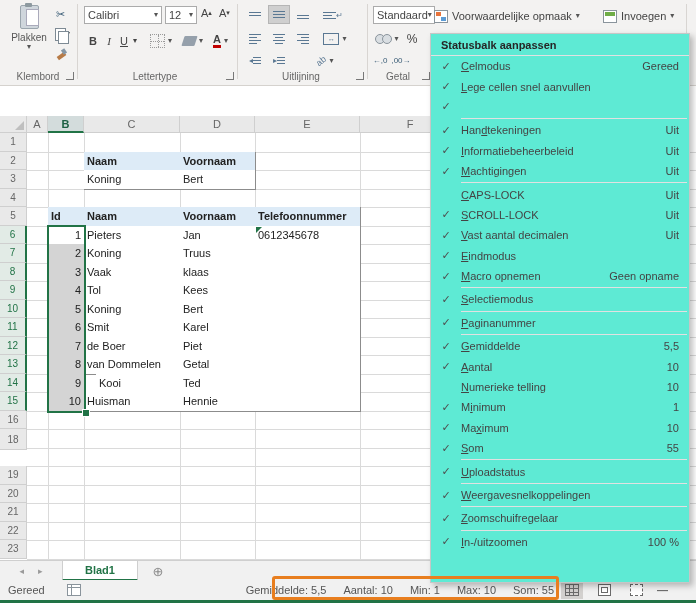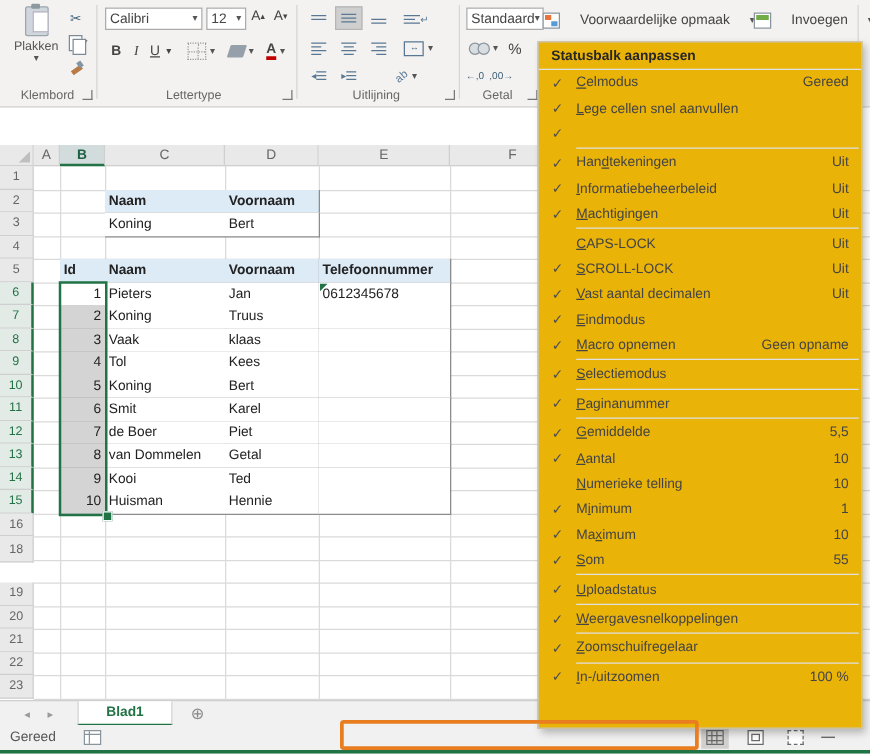--- a/index.html
+++ b/index.html
@@ -41,21 +41,21 @@
   .bars{display:inline-flex;flex-direction:column;gap:2px;}
   .bars i{display:block;height:1px;background:#5a7893;}
   .al-btn{position:absolute;width:22px;height:19px;display:flex;align-items:center;justify-content:center;}
   .active-btn{background:#cfcfcf;border:1px solid #b5b5b5;box-sizing:border-box;}
 
   
   .coin{width:8px;height:8px;border:1px solid #8a949c;border-radius:50%;background:#d9dee2;display:inline-block;}
   .dec{font-size:8px;color:#3b5d77;letter-spacing:0;}
 
   
-  .rib-btn{position:absolute;top:6px;height:20px;display:flex;align-items:center;gap:16px;color:#444;font-size:11px;}
+  .rib-btn{position:absolute;top:6px;height:20px;display:flex;align-items:center;gap:4px;color:#444;font-size:11px;}
   .cf-ico,.ins-ico{width:14px;height:13px;border:1px solid #8a949c;background:#fff;position:relative;box-sizing:border-box;}
   .cf-ico:before{content:"";position:absolute;left:1px;top:1px;width:5px;height:4px;background:#e8743c;}
   .cf-ico:after{content:"";position:absolute;right:1px;bottom:1px;width:5px;height:4px;background:#5b9bd5;}
   .ins-ico:before{content:"";position:absolute;left:1px;top:1px;right:1px;height:4px;background:#70ad47;}
 
   
   .fbar{position:absolute;left:0;top:86px;width:696px;height:30px;background:#1d4ed8;border-bottom:1px solid #d0cece;margin-top:32px;}
   .namebox{position:absolute;left:3px;top:3px;width:85px;height:22px;background:#fff;border:1px solid #c6c6c6;display:flex;align-items:center;}
   .namebox span{padding-left:6px;}
   .namebox .nb-caret{margin-left:auto;border-left:1px solid #e0e0e0;height:100%;width:16px;display:flex;align-items:center;justify-content:center;}
@@ -101,21 +101,21 @@
   .vi-grid{width:12px;height:10px;border:1px solid #6a6a6a;position:relative;}
   .vi-grid:before{content:"";position:absolute;left:3px;top:0;bottom:0;width:1px;background:#6a6a6a;box-shadow:4px 0 0 #6a6a6a;}
   .vi-grid:after{content:"";position:absolute;left:0;right:0;top:3px;height:1px;background:#6a6a6a;box-shadow:0 4px 0 #6a6a6a;}
   .vi-page{width:11px;height:10px;border:1px solid #6a6a6a;position:relative;background:#fff;}
   .vi-page:before{content:"";position:absolute;left:2px;top:2px;right:2px;bottom:2px;border:1px solid #6a6a6a;}
   .vi-break{width:11px;height:10px;border:1px dashed #6a6a6a;position:relative;background:#fff;}
   .zoom-minus{color:#6a6a6a;font-weight:bold;}
   .green-line{position:absolute;left:0;top:600px;width:696px;height:3px;background:#217346;}
 
   
-  .ctxmenu{position:absolute;left:430px;top:33px;width:260px;height:550px;background:#eab308;border:1px solid #c6c6c6;box-shadow:3px 3px 6px rgba(0,0,0,.25);z-index:10;overflow:hidden;box-sizing:border-box;}
+  .ctxmenu{position:absolute;left:430px;top:33px;width:260px;height:550px;background:#5eead4;border:1px solid #c6c6c6;box-shadow:3px 3px 6px rgba(0,0,0,.25);z-index:10;overflow:hidden;box-sizing:border-box;}
   .ctx-title{font-weight:bold;color:#262626;padding:5px 10px 4px 10px;border-bottom:1px solid #e1e1e1;}
   .ctx-item{height:20.4px;display:flex;align-items:center;padding:0 10px 0 0;}
   .ctx-check{width:30px;text-align:center;color:#4d4d4d;font-size:11px;}
   .ctx-label{color:#444;}
   .ctx-label u{text-decoration:underline;}
   .ctx-value{margin-left:auto;color:#444;}
   .ctx-sep{height:1px;background:#e1e1e1;margin:1px 2px 1px 30px;}
 
   
   .orange-box{position:absolute;left:272px;top:576px;width:287px;height:24px;border:3px solid #e87e1f;border-radius:3px;box-sizing:border-box;z-index:20;pointer-events:none;}
@@ -403,21 +403,21 @@
         <div class="cell" style="left: 255px; top: 202px; width: 106px; height: 19.5px;"></div>
         <div class="cell num" style="left: 48px; top: 220.5px; width: 37px; height: 19.5px;">7</div>
         <div class="cell" style="left: 84px; top: 220.5px; width: 97px; height: 19.5px;">de Boer</div>
         <div class="cell" style="left: 180px; top: 220.5px; width: 76px; height: 19.5px;">Piet</div>
         <div class="cell" style="left: 255px; top: 220.5px; width: 106px; height: 19.5px;"></div>
         <div class="cell num" style="left: 48px; top: 239px; width: 37px; height: 19.5px;">8</div>
         <div class="cell" style="left: 84px; top: 239px; width: 97px; height: 19.5px;">van Dommelen</div>
         <div class="cell" style="left: 180px; top: 239px; width: 76px; height: 19.5px;">Getal</div>
         <div class="cell" style="left: 255px; top: 239px; width: 106px; height: 19.5px;"></div>
         <div class="cell num" style="left: 48px; top: 257.5px; width: 37px; height: 19.5px;">9</div>
-        <div class="cell" style="left: 84px; top: 257.5px; width: 97px; height: 19.5px;">Kooi</div>
+        <div class="cell" style="left: 96px; top: 257.5px; width: 97px; height: 19.5px;">Kooi</div>
         <div class="cell" style="left: 180px; top: 257.5px; width: 76px; height: 19.5px;">Ted</div>
         <div class="cell" style="left: 255px; top: 257.5px; width: 106px; height: 19.5px;"></div>
         <div class="cell num" style="left: 48px; top: 276px; width: 37px; height: 19.5px;">10</div>
         <div class="cell" style="left: 84px; top: 276px; width: 97px; height: 19.5px;">Huisman</div>
         <div class="cell" style="left: 180px; top: 276px; width: 76px; height: 19.5px;">Hennie</div>
         <div class="cell" style="left: 255px; top: 276px; width: 106px; height: 19.5px;"></div>
       </div>
     <div id="selection">
         <div class="cell gray num" style="left: 48px; top: 128px; width: 37px; height: 19.5px; z-index: 4;">2</div>
         <div class="cell gray num" style="left: 48px; top: 146.5px; width: 37px; height: 19.5px; z-index: 4;">3</div>
@@ -439,20 +439,27 @@
       <span>◂</span>
       <span>▸</span>
     </div>
     <div class="sheet-tab">Blad1</div>
     <div class="newsheet">⊕</div>
   </div>
 
   <div class="statusbar">
     <span class="sb-mode">Gereed</span>
     <span class="macro-ico"></span>
+    <div class="sb-stats" id="sb-stats">
+        <span>Gemiddelde: 5,5</span>
+        <span>Aantal: 10</span>
+        <span>Min: 1</span>
+        <span>Max: 10</span>
+        <span>Som: 55</span>
+      </div>
     <div class="view-icons">
       <span class="vi active">
           <span class="vi-grid"></span>
         </span>
       <span class="vi">
           <span class="vi-page"></span>
         </span>
       <span class="vi">
           <span class="vi-break"></span>
         </span>

